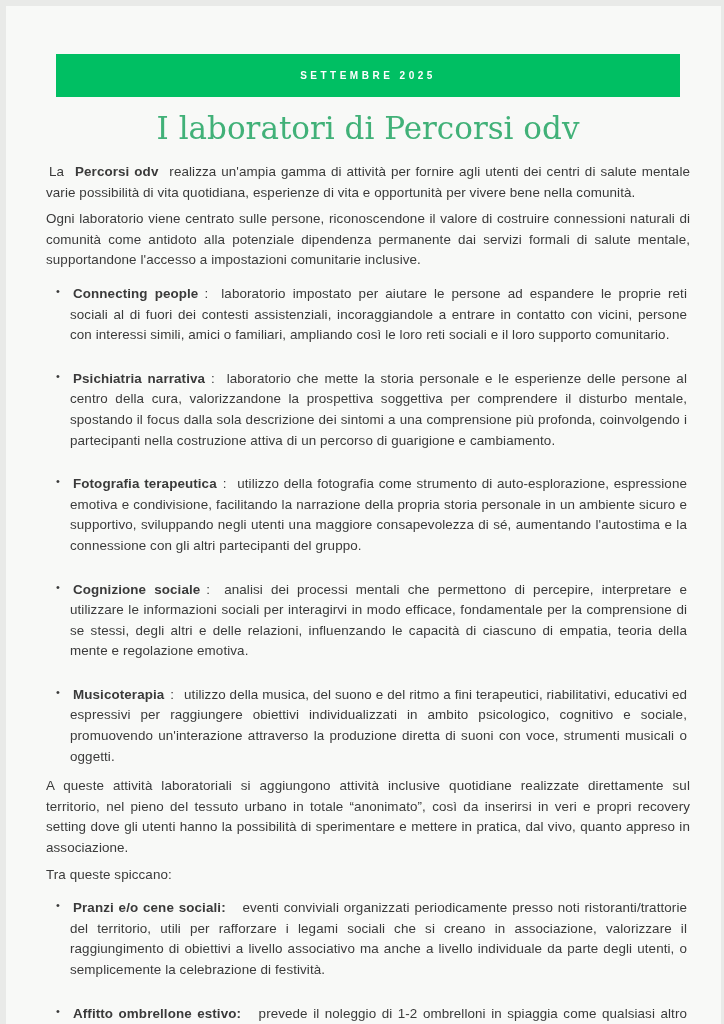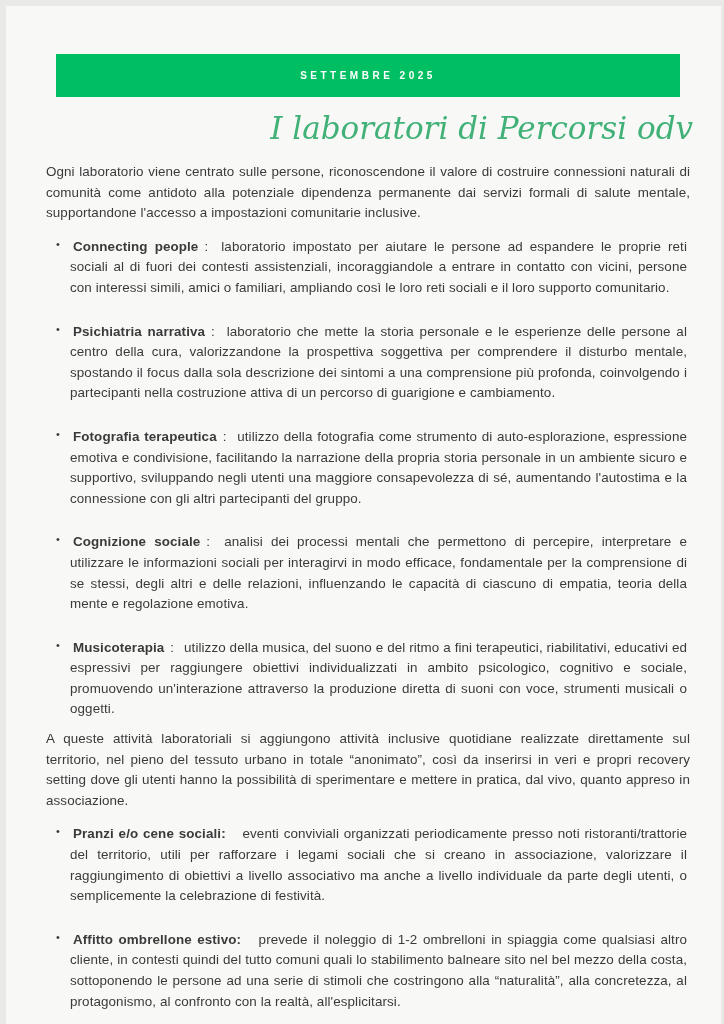--- a/index.html
+++ b/index.html
@@ -28,23 +28,22 @@
     display:flex;align-items:center;justify-content:center;
   }
   .banner-text{
     color:var(--banner-text);
     font-size:10px;
     font-weight:700;
     letter-spacing:3.5px;
   }
   .title{
     margin:9px 31px 5px 31px;
-    text-align:right;
+    text-align:center;
     font-family:"DejaVu Serif","Liberation Serif",serif;
-    font-style:italic;
     font-weight:500;
     font-size:31px;
     line-height:38px;
     color:var(--title-green);
   }
   .content{
     margin:6px 31px 0 31px;
     font-size:13.4px;
     line-height:20.6px;
     text-align:justify;
@@ -77,32 +76,34 @@
 <div class="page">
 
   <div class="banner">
     <span class="banner-text">SETTEMBRE 2025</span>
   </div>
 
   <h1 class="title">I laboratori di Percorsi odv</h1>
 
   <div class="content">
 
+    <p class="para"><span>La </span><strong>Percorsi odv</strong><span> realizza un'ampia gamma di attività per fornire agli utenti dei centri di salute mentale varie possibilità di vita quotidiana, esperienze di vita e opportunità per vivere bene nella  comunità.</span></p>
 
     <p class="para">Ogni laboratorio viene centrato sulle persone, riconoscendone il valore di costruire connessioni naturali di comunità come antidoto alla potenziale dipendenza permanente dai servizi formali di salute mentale, supportandone l'accesso a impostazioni comunitarie inclusive.</p>
 
     <ul class="bullet-list">
       <li><strong>Connecting people</strong><span>: </span><span>laboratorio impostato per aiutare le persone ad espandere le proprie reti sociali al di fuori dei contesti assistenziali, incoraggiandole a entrare in contatto con vicini, persone con interessi simili, amici o familiari, ampliando così le loro reti sociali e il loro supporto comunitario.</span></li>
       <li><strong>Psichiatria narrativa</strong><span>: </span><span>laboratorio che mette la storia personale e le esperienze delle persone al centro della cura, valorizzandone la prospettiva soggettiva per comprendere il disturbo mentale, spostando il focus dalla sola descrizione dei sintomi a una comprensione più profonda, coinvolgendo i partecipanti nella costruzione attiva di un percorso di guarigione e cambiamento.</span></li>
       <li><strong>Fotografia terapeutica</strong><span>: </span><span>utilizzo della fotografia come strumento di auto-esplorazione, espressione emotiva e condivisione, facilitando la narrazione della propria storia personale in un ambiente sicuro e supportivo, sviluppando negli utenti una maggiore consapevolezza di sé, aumentando l'autostima e la connessione con gli altri partecipanti del gruppo.</span></li>
       <li><strong>Cognizione sociale</strong><span>: </span><span>analisi dei processi mentali che permettono di percepire, interpretare e utilizzare le informazioni sociali per interagirvi in modo efficace, fondamentale per la comprensione di se stessi, degli altri e delle relazioni, influenzando le capacità di ciascuno di empatia, teoria della mente e regolazione emotiva.</span></li>
       <li><strong>Musicoterapia</strong><span>: </span><span>utilizzo della musica, del suono e del ritmo a fini terapeutici, riabilitativi, educativi ed espressivi per raggiungere obiettivi individualizzati in ambito psicologico, cognitivo e sociale, promuovendo un'interazione attraverso la produzione diretta di suoni con voce, strumenti musicali o oggetti.</span></li>
     </ul>
 
     <p class="para">A queste attività laboratoriali si aggiungono attività inclusive quotidiane realizzate direttamente sul territorio, nel pieno del tessuto urbano in totale “anonimato”, così da inserirsi in veri e propri recovery setting dove gli utenti hanno la possibilità di sperimentare e mettere in pratica, dal vivo, quanto appreso in associazione.</p>
+    <p class="para">Tra queste spiccano:</p>
 
     <ul class="bullet-list">
       <li><strong>Pranzi e/o cene sociali:</strong><span> </span><span>eventi conviviali organizzati periodicamente presso noti ristoranti/trattorie del territorio, utili per rafforzare i legami sociali che si creano in associazione, valorizzare il raggiungimento di obiettivi a livello associativo ma anche a livello individuale da parte degli utenti, o semplicemente la celebrazione di festività.</span></li>
       <li><strong>Affitto ombrellone estivo:</strong><span> </span><span>prevede il noleggio di 1-2 ombrelloni in spiaggia come qualsiasi altro cliente, in contesti quindi del tutto comuni quali lo stabilimento balneare sito nel bel mezzo della costa, sottoponendo le persone ad una serie di stimoli che costringono alla “naturalità”, alla concretezza, al protagonismo, al confronto con la realtà, all'esplicitarsi.</span></li>
     </ul>
 
   </div>
 </div>
 
 </body></html>

